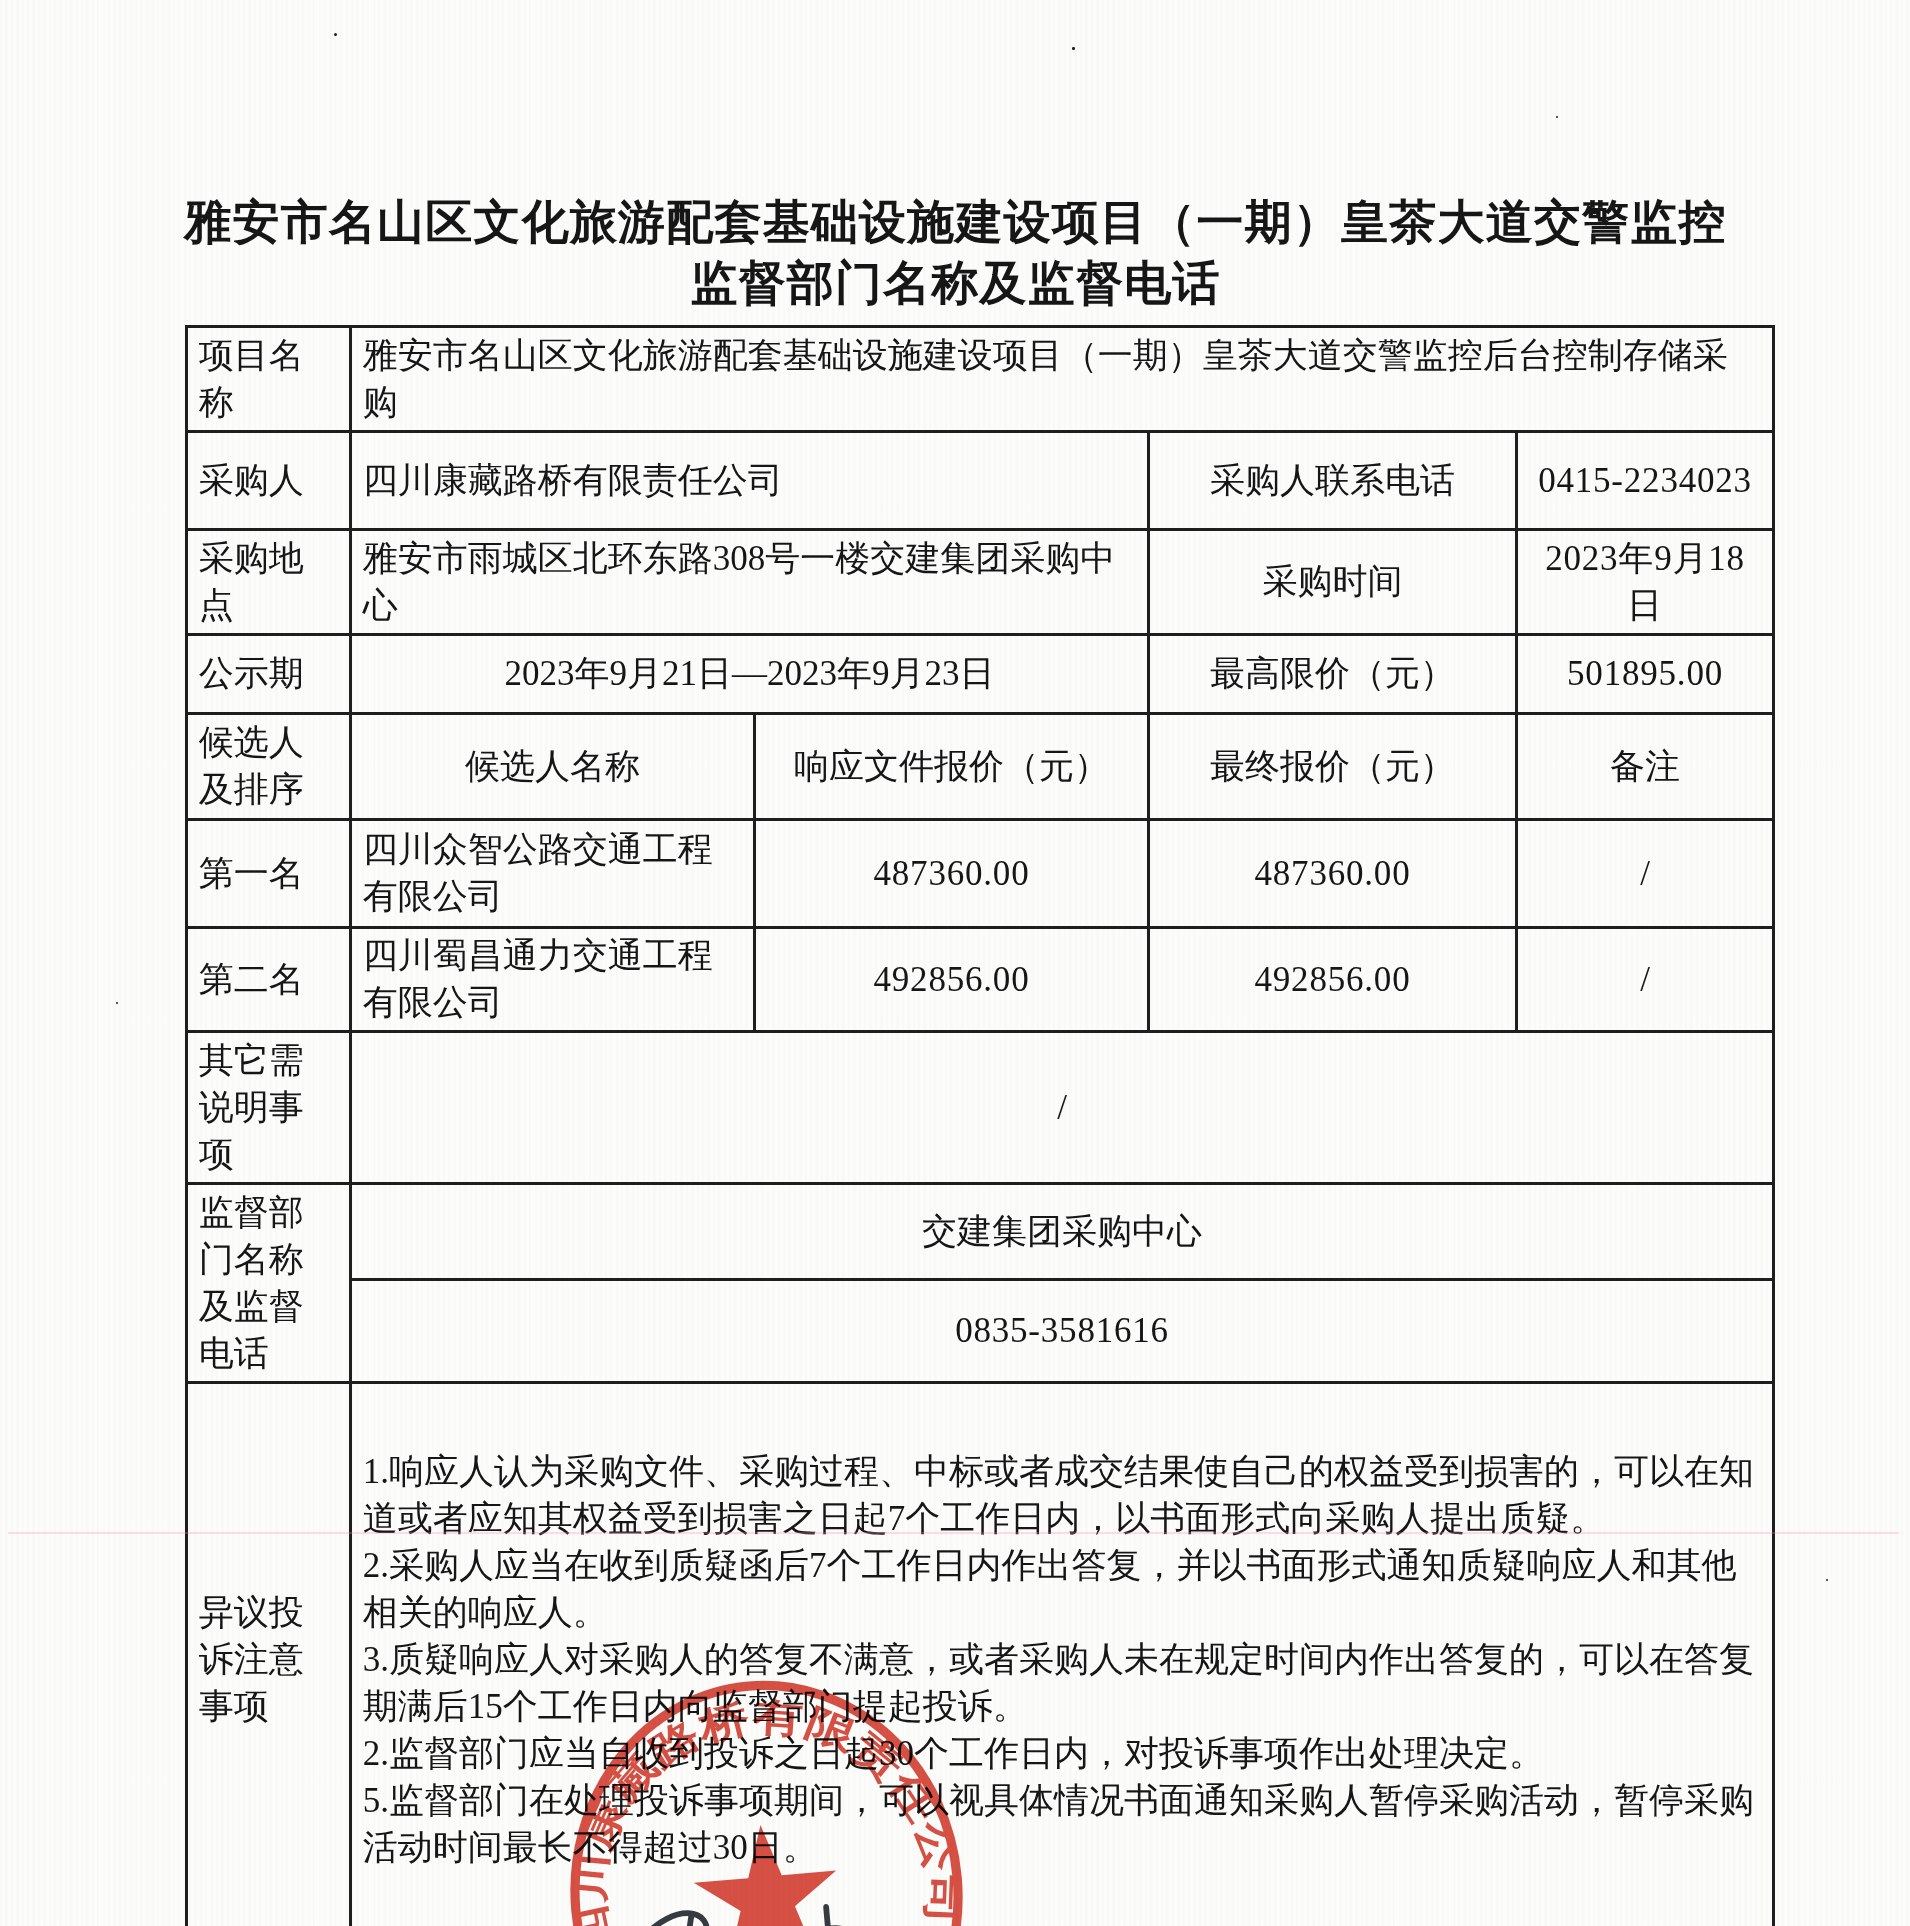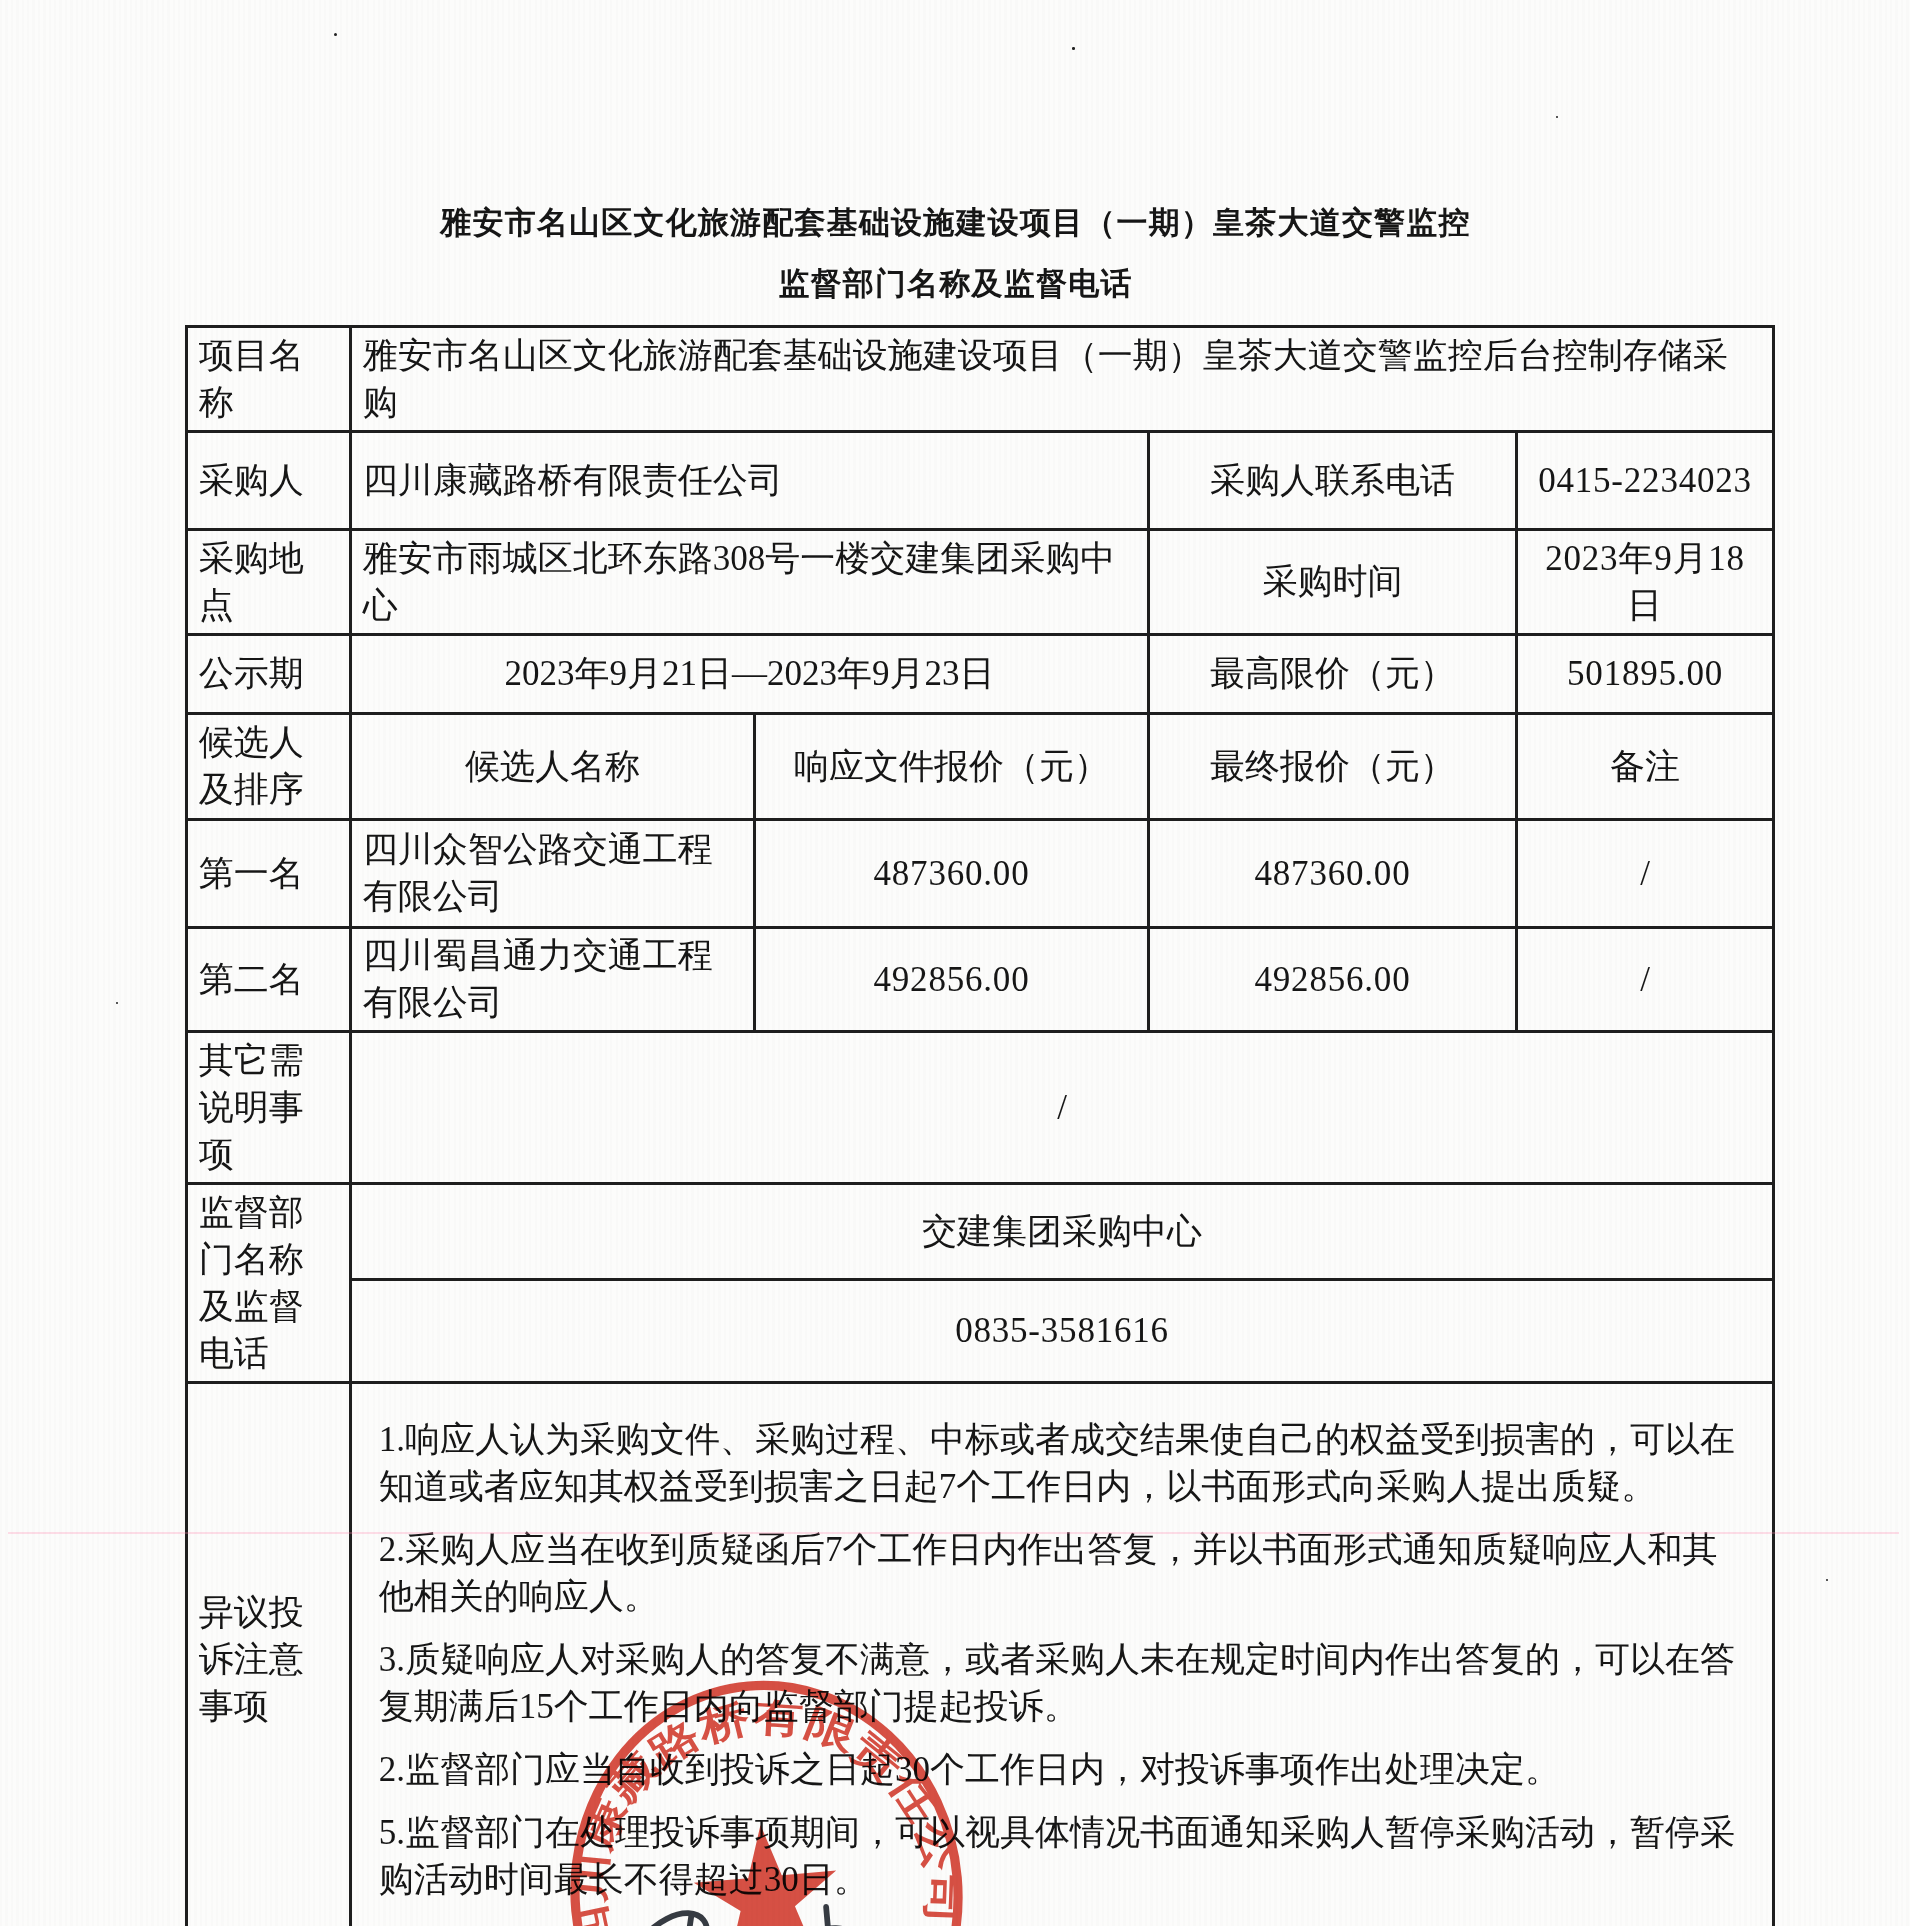--- a/index.html
+++ b/index.html
@@ -10,21 +10,21 @@
     background:
       repeating-linear-gradient(90deg, rgba(0,0,0,0.012) 0 2.3px, rgba(0,0,0,0) 2.3px 5.4px),
       #fcfcfb;
     overflow:hidden;
     font-family:"Liberation Serif","DejaVu Serif",serif;
     color:#141414;
   }
   .title{
     position:absolute;top:192px;left:54px;right:54px;
     text-align:center;font-weight:bold;
-    font-size:31px;line-height:61px;letter-spacing:1.2px;
+    font-size:47px;line-height:61px;letter-spacing:1.2px;
     color:#161616;
   }
   table.doc{
     position:absolute;left:185px;top:325px;
     width:1587px;border-collapse:collapse;table-layout:fixed;
   }
   table.doc td{
     border:3.5px solid #1e1e1e;
     font-size:35px;line-height:47px;
     padding:3.9px 10.8px;
@@ -35,21 +35,21 @@
   }
   td.lbl{padding:3.9px 5.4px;}
   td.cen{text-align:center;}
   td.lft{text-align:left;}
   td.num{text-align:center;letter-spacing:0.8px;}
   td.slash{text-align:center;font-size:58px;font-weight:400;}
   td.obj{
     text-align:left;font-size:35px;line-height:54px;
     padding:35px 15.4px 92px 15.4px;vertical-align:middle;
   }
-  td.obj p{margin:16px;}
+  td.obj p{margin:0;}
   .stamp-wrap{position:absolute;left:547px;top:1653px;width:439px;height:482px;
     mix-blend-mode:multiply;pointer-events:none;}
   .signature-wrap{position:absolute;left:616px;top:1880px;width:347px;height:239px;pointer-events:none;}
   .pink-line{position:absolute;left:7.7px;width:1891px;height:1.9px;background:rgba(255,135,175,0.28);}
   .speck{position:absolute;background:#222;border-radius:50%;}
 </style>
 </head>
 <body>
 
 <div class="page">

